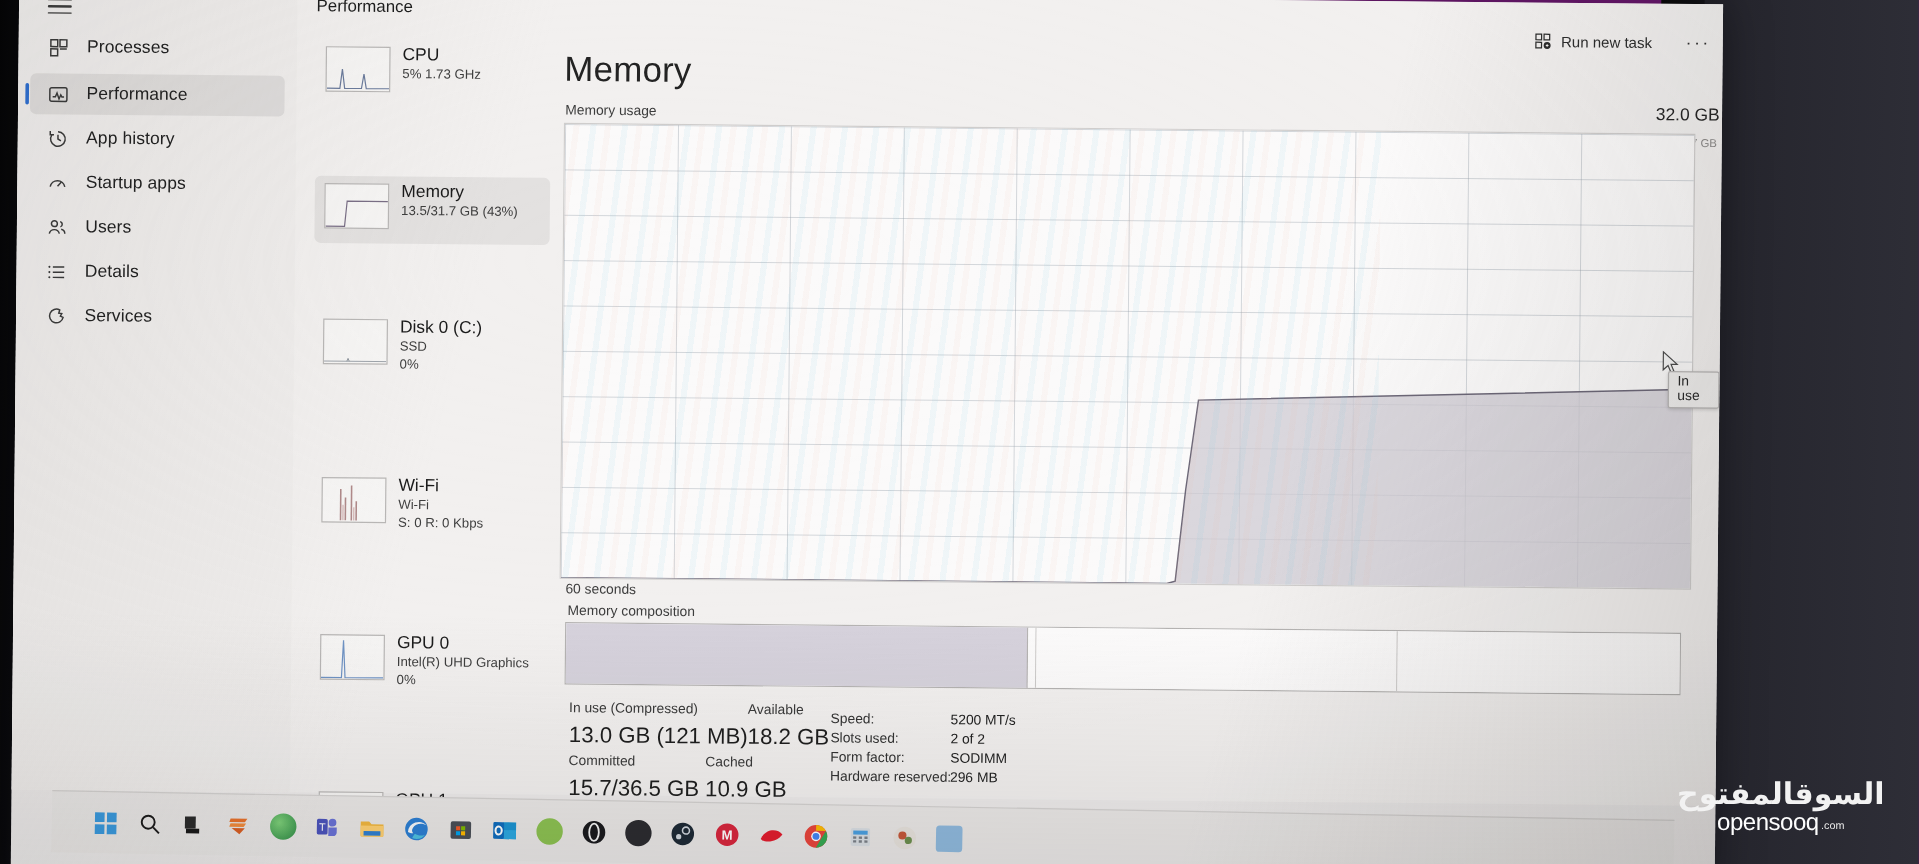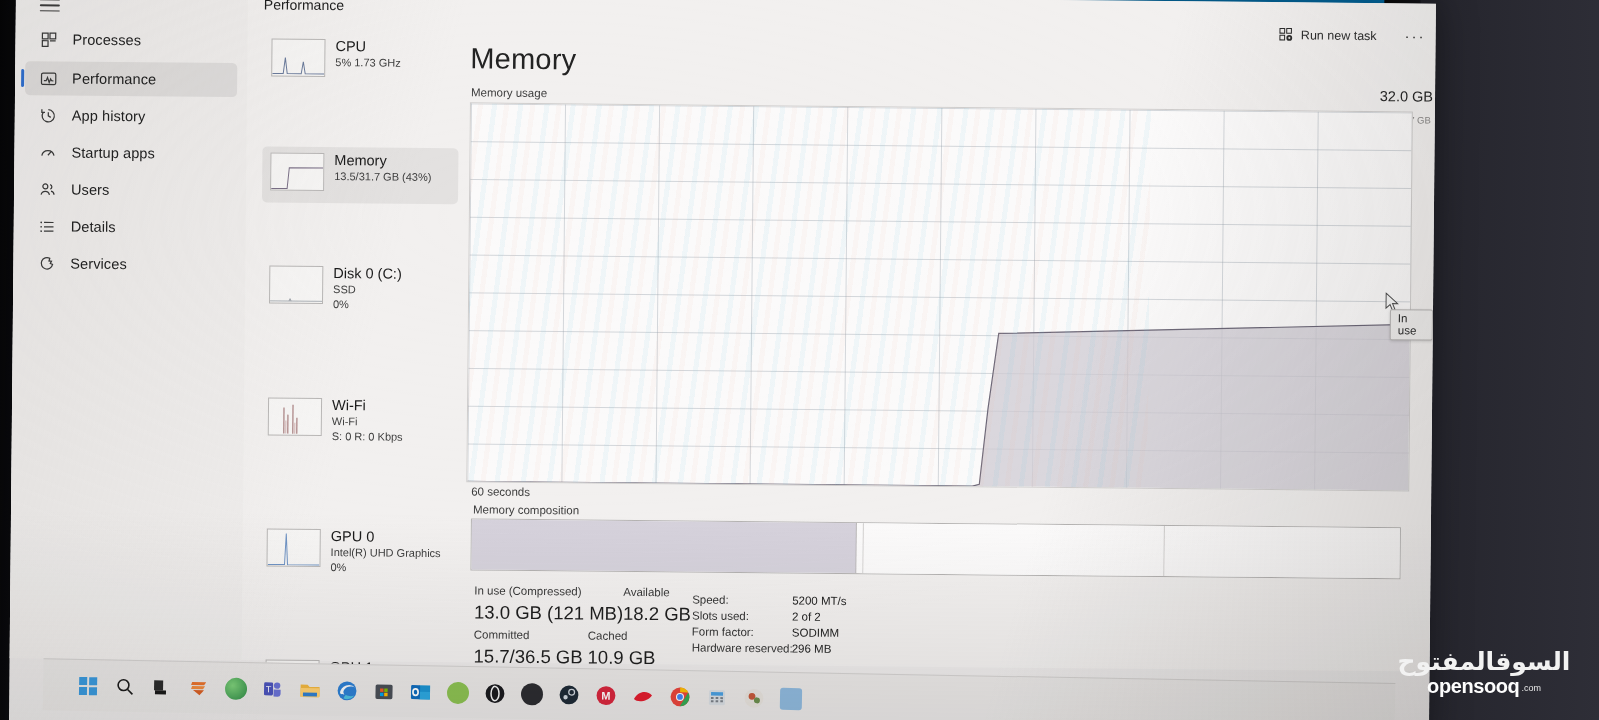--- a/index.html
+++ b/index.html
@@ -1,21 +1,21 @@
 <!DOCTYPE html>
 <html><head>
 <meta charset="utf-8">
 <style>
   html,body{margin:0;padding:0;background:#0a0a0c;}
   body{width:1599px;height:720px;overflow:hidden;position:relative;
        font-family:"Liberation Sans","DejaVu Sans",sans-serif;
        -webkit-font-smoothing:antialiased;}
 
   
-  #photo{position:absolute;inset:0;background:#0369a1;overflow:hidden;}
+  #photo{position:absolute;inset:0;background:#701a75;overflow:hidden;}
   #bezel-left{position:absolute;left:0;top:0;width:40px;height:720px;
     background:linear-gradient(90deg,#050506 0%,#0a0a0d 60%,#14141a 100%);
     transform:skewX(-1.6deg);transform-origin:top left;}
   #bezel-right{position:absolute;left:1385px;top:-20px;width:230px;height:760px;
     background:linear-gradient(90deg,#1b1b22 0%,#26262e 30%,#2e2e37 100%);
     transform:rotate(1.25deg);transform-origin:top left;}
   #bezel-right-dark{position:absolute;left:1385px;top:-20px;width:36px;height:770px;
     background:linear-gradient(90deg,#090909,#131318);transform:rotate(1.25deg);
     transform-origin:top left;}
 
@@ -124,21 +124,21 @@
   .tbi{width:37px;height:34px;display:flex;align-items:center;justify-content:center;
        flex:0 0 37px;}
   .tbi svg,.tbi .g{display:block;}
   .g{width:22px;height:22px;border-radius:50%;}
 
   
   #wm{position:absolute;right:8px;bottom:6px;width:214px;height:84px;
       display:flex;flex-direction:column;align-items:center;justify-content:center;gap:2px;}
   #wm-ar{font-family:"DejaVu Sans",sans-serif;font-size:25px;color:#f2f2f2;
     font-weight:700;letter-spacing:-1px;direction:rtl;line-height:1;}
-  #wm-en{font-size:20px;color:#fdfdfd;font-weight:700;letter-spacing:-.4px;line-height:1;}
+  #wm-en{font-size:20px;color:#fdfdfd;font-weight:400;letter-spacing:-.4px;line-height:1;}
   #wm-row{display:flex;align-items:flex-end;gap:2px;}
 </style>
 </head>
 <body>
 
 <div id="photo">
   <div id="bezel-left"></div>
   <div id="bezel-right"></div>
   <div id="bezel-right-dark"></div>
 

